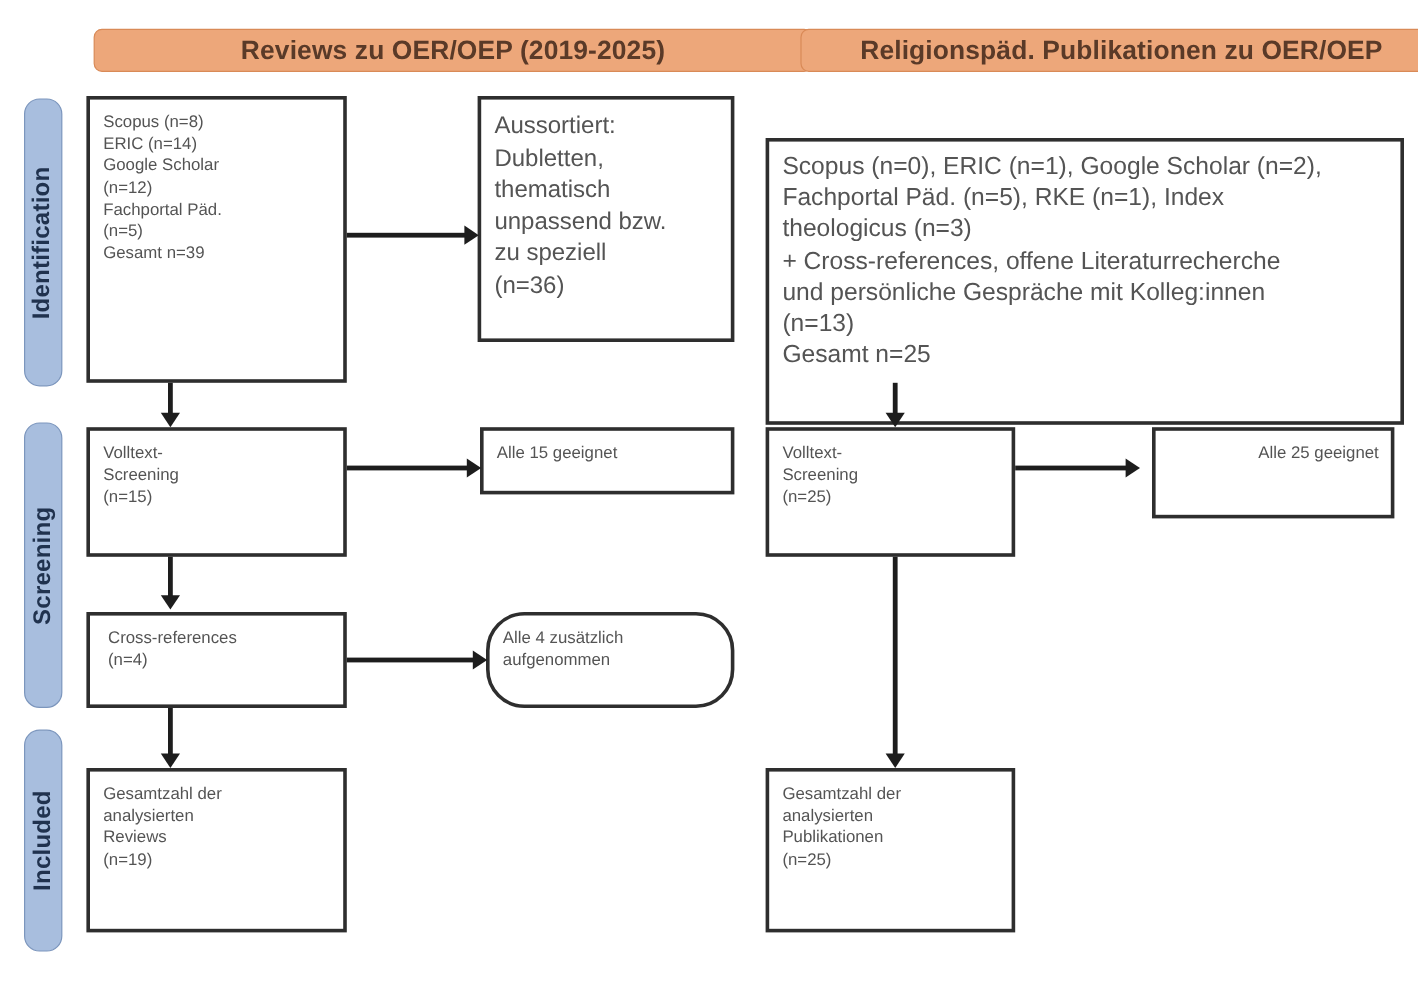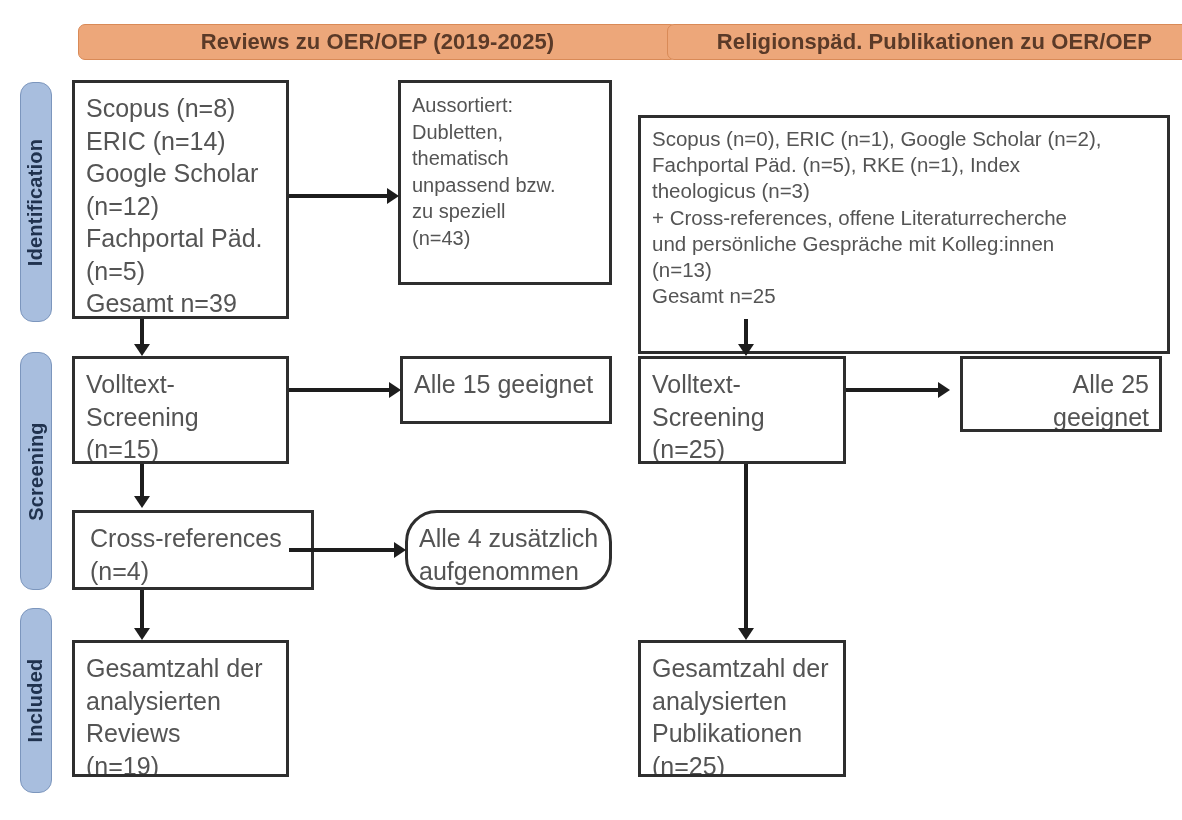--- a/index.html
+++ b/index.html
@@ -59,21 +59,21 @@
   }
 
   
   .box {
     position: absolute;
     background: #ffffff;
     border: 3px solid #2e2e2e;
     box-sizing: border-box;
     padding: 9px 10px 8px 11px;
     color: #545454;
-    font-size: 25px;
+    font-size: 14px;
     line-height: 1.30;
     white-space: pre-line;
     overflow: hidden;
   }
   .box.compact {
     font-size: 20px;
     line-height: 1.33;
   }
   .box.wide {
     font-size: 20.5px;
@@ -135,41 +135,41 @@
 (n=12)
 Fachportal Päd.
 (n=5)
 Gesamt n=39</div>
 
   <div class="box compact" style="left:398px; top:80px; width:214px; height:205px;">Aussortiert:
 Dubletten,
 thematisch
 unpassend bzw.
 zu speziell
-(n=43)</div>
+(n=36)</div>
 
   <div class="conn h" style="left:289px; top:194px; width:100px;"></div>
   <div class="arrow-right" style="left:387px; top:188px;"></div>
 
   <div class="conn v" style="left:140px; top:319px; width:4px; height:27px;"></div>
   <div class="arrow-down" style="left:134px; top:344px;"></div>
 
   <div class="box" style="left:72px; top:356px; width:217px; height:108px;">Volltext-
 Screening
 (n=15)</div>
 
-  <div class="box" style="left:400px; top:356px; width:212px; height:68px;">Alle 15 geeignet</div>
+  <div class="box" style="left:400px; top:356px; width:212px; height:56px;">Alle 15 geeignet</div>
 
   <div class="conn h" style="left:289px; top:388px; width:102px;"></div>
   <div class="arrow-right" style="left:389px; top:382px;"></div>
 
   <div class="conn v" style="left:140px; top:464px; width:4px; height:34px;"></div>
   <div class="arrow-down" style="left:134px; top:496px;"></div>
 
-  <div class="box" style="left:72px; top:510px; width:242px; height:80px;padding-left:15px;">Cross-references
+  <div class="box" style="left:72px; top:510px; width:217px; height:80px;padding-left:15px;">Cross-references
 (n=4)</div>
 
   <div class="box" style="left:405px; top:510px; width:207px; height:80px;border-radius:32px;">Alle 4 zusätzlich
 aufgenommen</div>
 
   <div class="conn h" style="left:289px; top:548px; width:107px;"></div>
   <div class="arrow-right" style="left:394px; top:542px;"></div>
 
   <div class="conn v" style="left:140px; top:590px; width:4px; height:42px;"></div>
   <div class="arrow-down" style="left:134px; top:628px;"></div>

